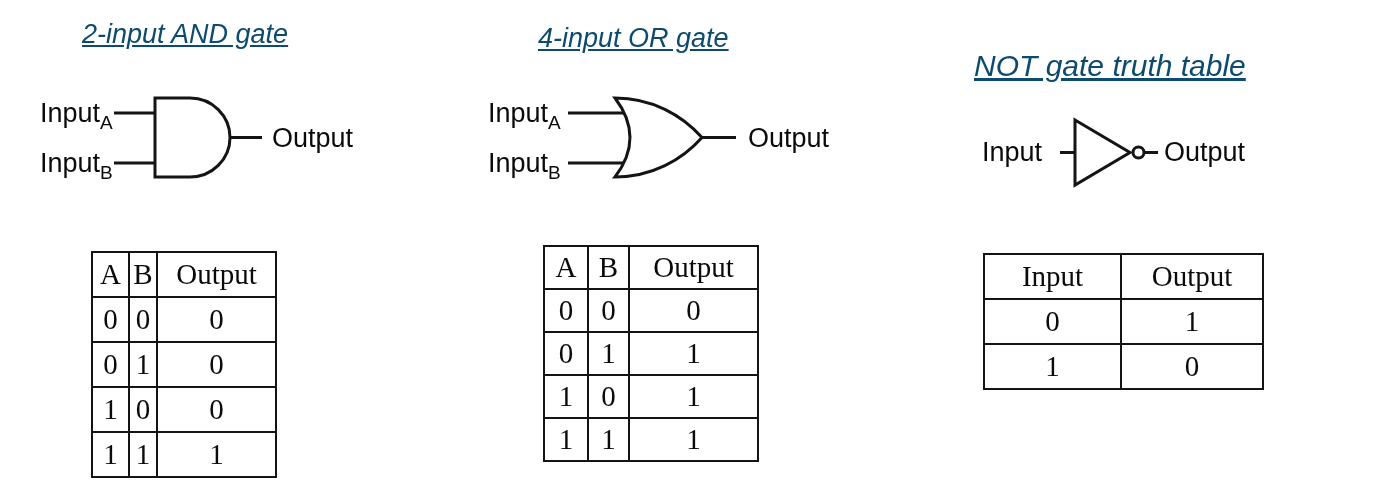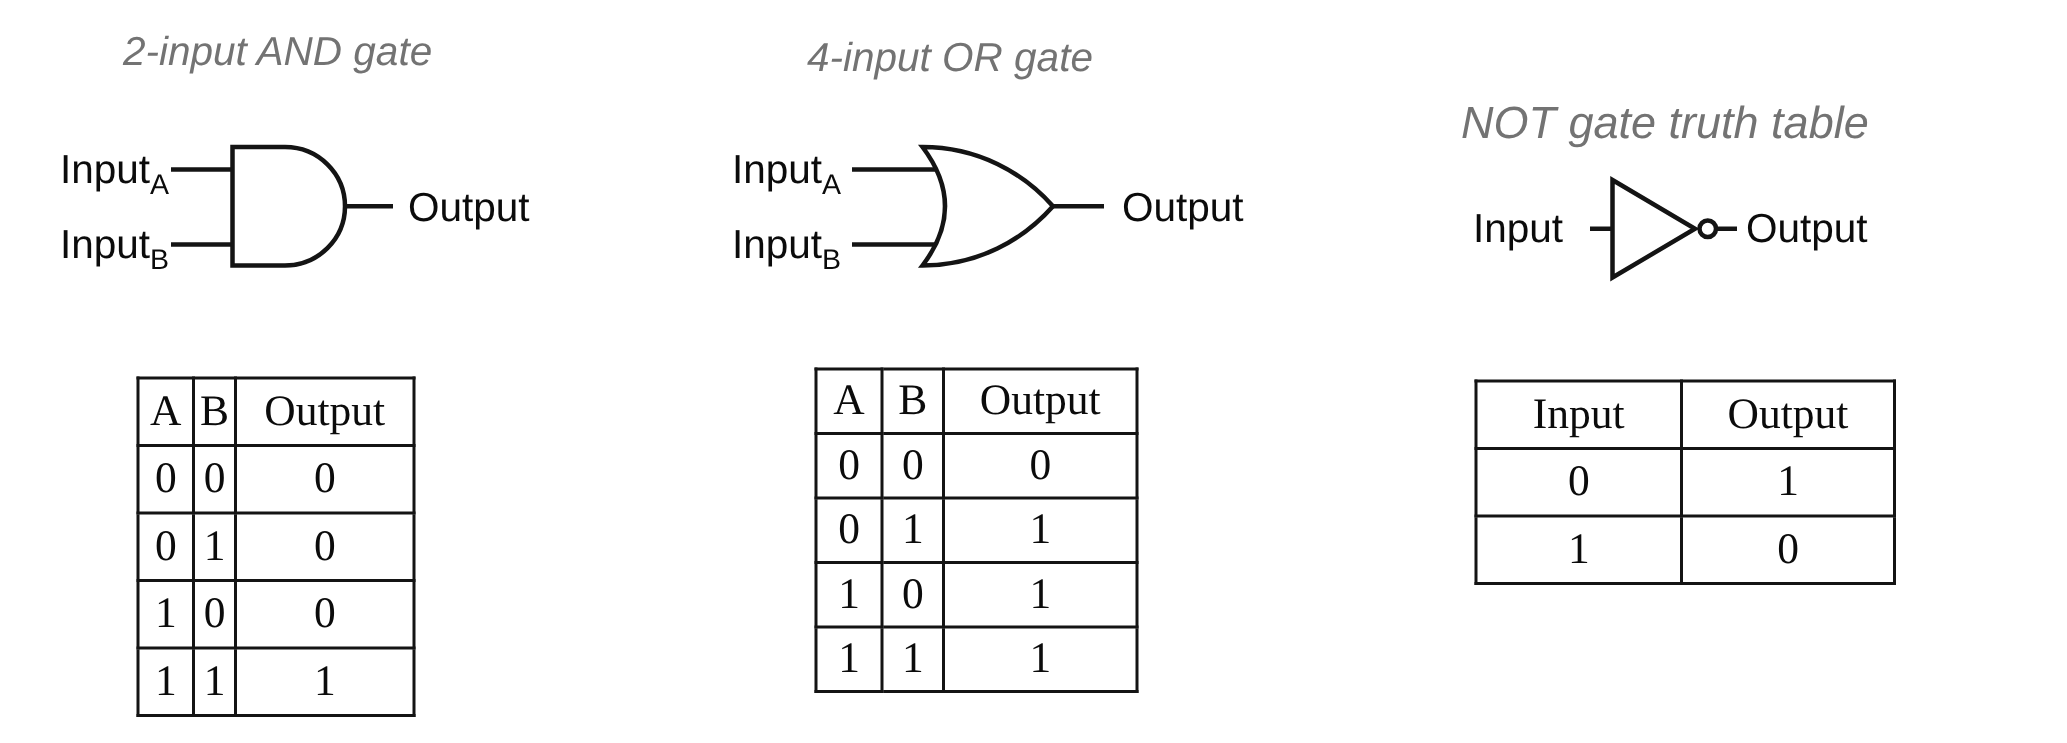--- a/index.html
+++ b/index.html
@@ -12,21 +12,22 @@
   .canvas {
     position:relative; width:1378px; height:495px;
     background:#ffffff; overflow:hidden;
   }
   .title {
     position:absolute;
     font-style:italic;
     font-size:27px;
     line-height:1;
     white-space:nowrap;
-    color:#737373;
+    color:#0c4a6e;
+    text-decoration:underline;
   }
   .title-not { font-size:30px; }
   svg.gate { position:absolute; overflow:visible; }
   svg.gate text {
     font-family:"Liberation Sans", sans-serif;
     font-size:27px;
     fill:#0b0b0b;
   }
   svg.gate .sub { font-size:19px; }
   svg.gate .wire { stroke:#141414; stroke-width:3; fill:none; }
@@ -146,21 +147,21 @@
         <td>1</td>
       </tr>
       <tr>
         <td>1</td>
         <td>1</td>
         <td>1</td>
       </tr>
     </tbody>
   </table>
 
-  <div class="title title-not" style="left:974px; top:68px;">NOT gate truth table</div>
+  <div class="title title-not" style="left:974px; top:51px;">NOT gate truth table</div>
 
   <svg class="gate" style="left:970px; top:113px;" width="310" height="80" viewBox="0 0 310 80">
     <text x="12" y="48"><tspan>Input</tspan></text>
     <line class="wire" x1="90" y1="39.5" x2="106" y2="39.5"></line>
     <path class="body" d="M105,7 L160,39.5 L105,72 Z"></path>
     <circle class="body" cx="168.5" cy="39.5" r="5.5"></circle>
     <line class="wire" x1="174.5" y1="39.5" x2="188" y2="39.5"></line>
     <text x="194" y="48"><tspan>Output</tspan></text>
   </svg>
 

